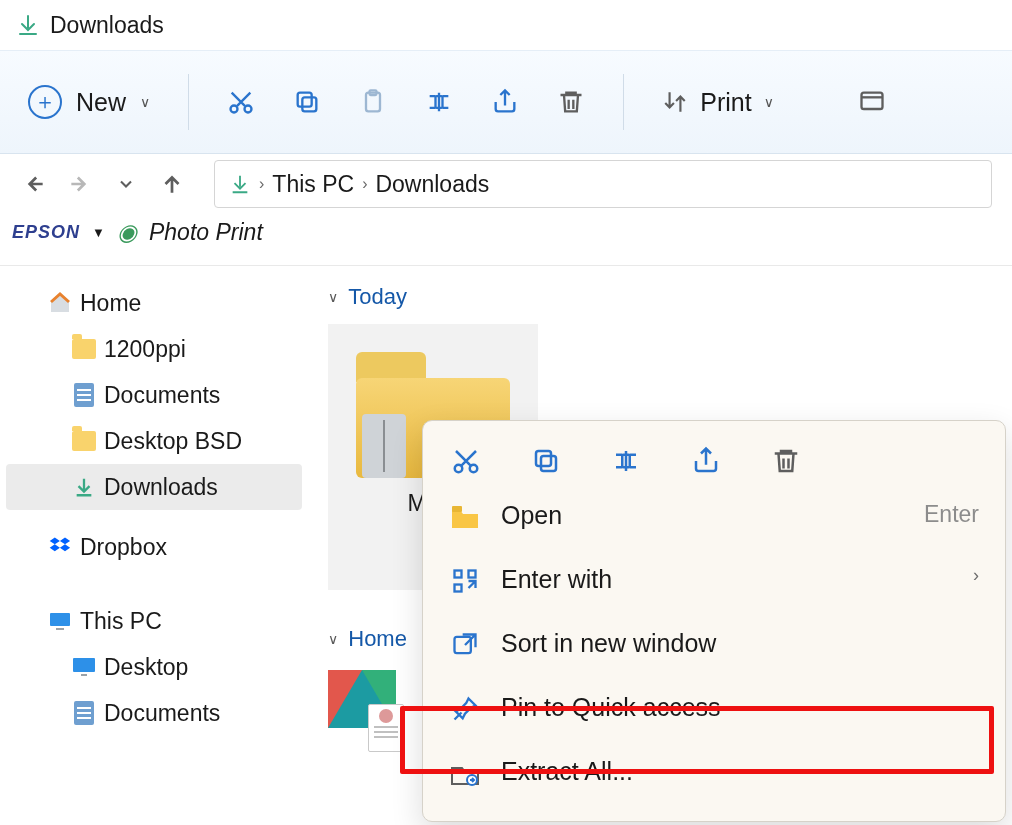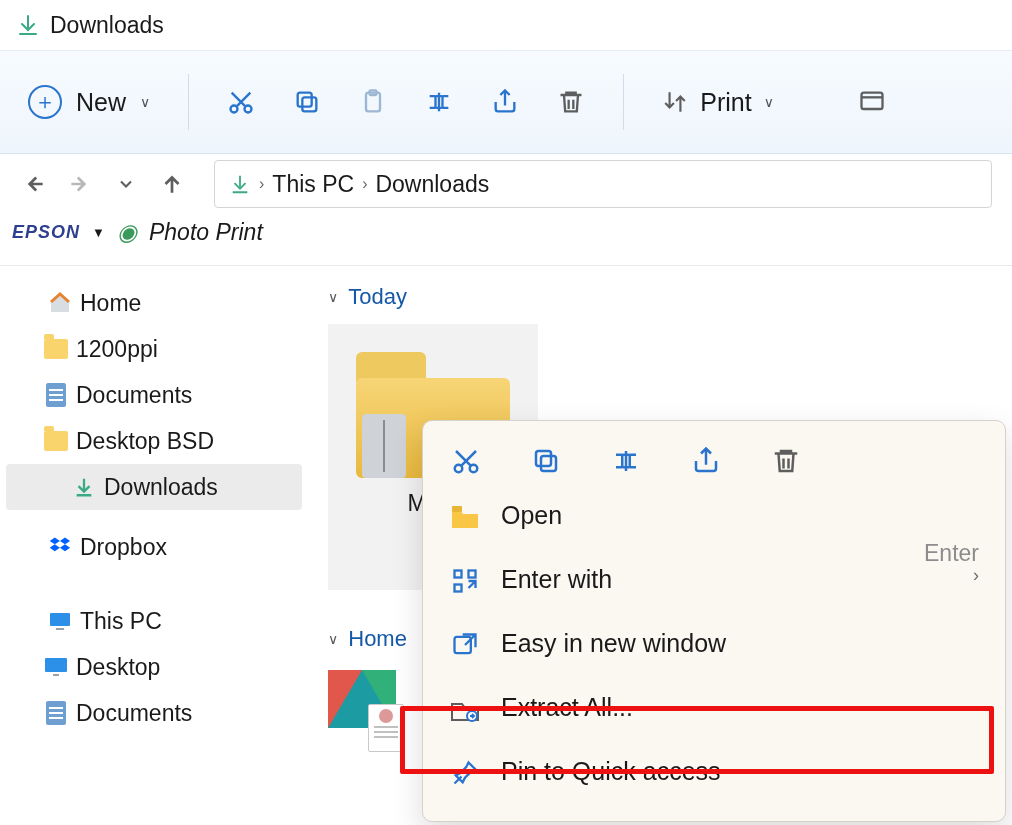--- a/index.html
+++ b/index.html
@@ -30,21 +30,21 @@
 
   
   .epsonrow { height:36px; display:flex; align-items:center; padding:0 12px; gap:12px; font-size:23px; overflow:hidden;font-style:italic; }
   .epson-logo { color:#2e3f8f; font-weight:700; letter-spacing:1px; font-size:18px; }
   .dropdown-caret { font-size:13px; }
 
   
   .body { position:absolute; top:265px; left:0; right:0; bottom:0; display:flex; background:#fff; border-top:1px solid #e9e9e9; }
   .sidebar { width:308px; padding-top:14px; font-size:23px; overflow:hidden; }
   .side-item { height:46px; display:flex; align-items:center; gap:8px; padding-left:48px; cursor:pointer; white-space:nowrap; }
-  .side-item.sub { padding-left:44px; }
+  .side-item.sub { padding-left:72px; }
   .side-item.selected { background:#ebebeb; border-radius:4px; margin:0 6px; padding-left:42px; }
   .side-item.selected.sub { padding-left:66px; }
   .side-ico { width:24px;height:24px;display:flex;align-items:center;justify-content:center; }
   .folder-ico { width:24px;height:20px;background:#f9d36c;border-radius:2px;position:relative; }
   .folder-ico:before{content:"";position:absolute;top:-5px;left:0;width:10px;height:5px;background:#f9d36c;border-radius:2px 2px 0 0;}
   .doc-ico { width:20px;height:24px;background:#6f9fd0;border-radius:2px;display:flex;flex-direction:column;justify-content:space-evenly;padding:3px; }
   .doc-ico i{display:block;height:2px;background:#fff;}
 
   .content { flex:1; padding:18px 20px; position:relative; }
   .group-head { display:flex; align-items:center; gap:10px; font-size:22px; color:#1558a8; cursor:pointer; }
@@ -65,21 +65,21 @@
   .second-thumb .card .circ{width:14px;height:14px;border-radius:50%;background:#d99;}
   .second-thumb .card i{display:block;width:24px;height:2px;background:#c0c0c0;}
 
   
   .ctxmenu { position:absolute; left:422px; top:420px; width:584px; background:#fbf8f2; border:1px solid #d6d2c9; border-radius:10px; box-shadow:0 12px 32px rgba(0,0,0,.14); overflow:hidden; }
   .ctx-toprow { height:80px; display:flex; align-items:center; gap:46px; padding:0 26px; }
   .ctx-toprow .ico { width:34px;height:34px;display:flex;align-items:center;justify-content:center;color:#2a74cd;cursor:pointer; }
   .ctx-toprow .ico.gray { color:#555; }
   .ctx-item { height:64px; display:flex; align-items:flex-start; gap:20px; padding:0 26px; font-size:25px; cursor:pointer; position:relative; }
   .ctx-item .ico { width:32px;height:32px;display:flex;align-items:center;justify-content:center;color:#2a74cd; }
-  .ctx-item .hint { margin-left:auto; color:#8c8c8c; font-size:23px;margin-top:39px; }
+  .ctx-item .hint { margin-left:auto; color:#8c8c8c; font-size:23px; }
   .ctx-item .sub-chev { margin-left:auto; color:#6e6e6e; font-size:18px; }
   .ctx-item.highlight-box { position:relative; }
   .red-box { position:absolute; left:400px; top:706px; width:594px; height:68px; border:5px solid #e11; border-radius:2px; pointer-events:none; }
 
   svg { display:block; }
 </style>
 </head>
 <body>
 
 <div class="titlebar">
@@ -366,38 +366,38 @@
     <span class="sub-chev">›</span>
   </div>
 
   <div class="ctx-item">
     <span class="ico">
       <svg width="28" height="28" viewBox="0 0 24 24" fill="none" stroke="#2a74cd" stroke-width="2">
           <rect x="3" y="5" width="14" height="14" rx="2"></rect>
           <path d="M10 3h11v11M21 3l-9 9"></path>
         </svg>
     </span>
-    <span>Easy in new window</span>
+    <span>Sort in new window</span>
+  </div>
+
+  <div class="ctx-item">
+    <span class="ico">
+      <svg width="28" height="28" viewBox="0 0 24 24" fill="none" stroke="#2a74cd" stroke-width="2">
+          <path d="M15 3l6 6-4 2-5 5-2 4-6-6 4-2 5-5z"></path>
+          <path d="M9 15l-6 6"></path>
+        </svg>
+    </span>
+    <span>Pin to Quick access</span>
   </div>
 
   <div class="ctx-item highlight-box">
     <span class="ico">
       <svg width="30" height="26" viewBox="0 0 30 26" fill="none" stroke="#5e5e5e" stroke-width="2">
           <path d="M2 8h10l3 4h13v12H2z"></path>
           <circle cx="22" cy="20" r="5" fill="#fff" stroke="#2a74cd"></circle>
           <path d="M20 20h4M22 18l2 2-2 2" stroke="#2a74cd"></path>
         </svg>
     </span>
     <span>Extract All...</span>
   </div>
-
-  <div class="ctx-item">
-    <span class="ico">
-      <svg width="28" height="28" viewBox="0 0 24 24" fill="none" stroke="#2a74cd" stroke-width="2">
-          <path d="M15 3l6 6-4 2-5 5-2 4-6-6 4-2 5-5z"></path>
-          <path d="M9 15l-6 6"></path>
-        </svg>
-    </span>
-    <span>Pin to Quick access</span>
-  </div>
 </div>
 
 <div class="red-box"></div>
 
 </body></html>

